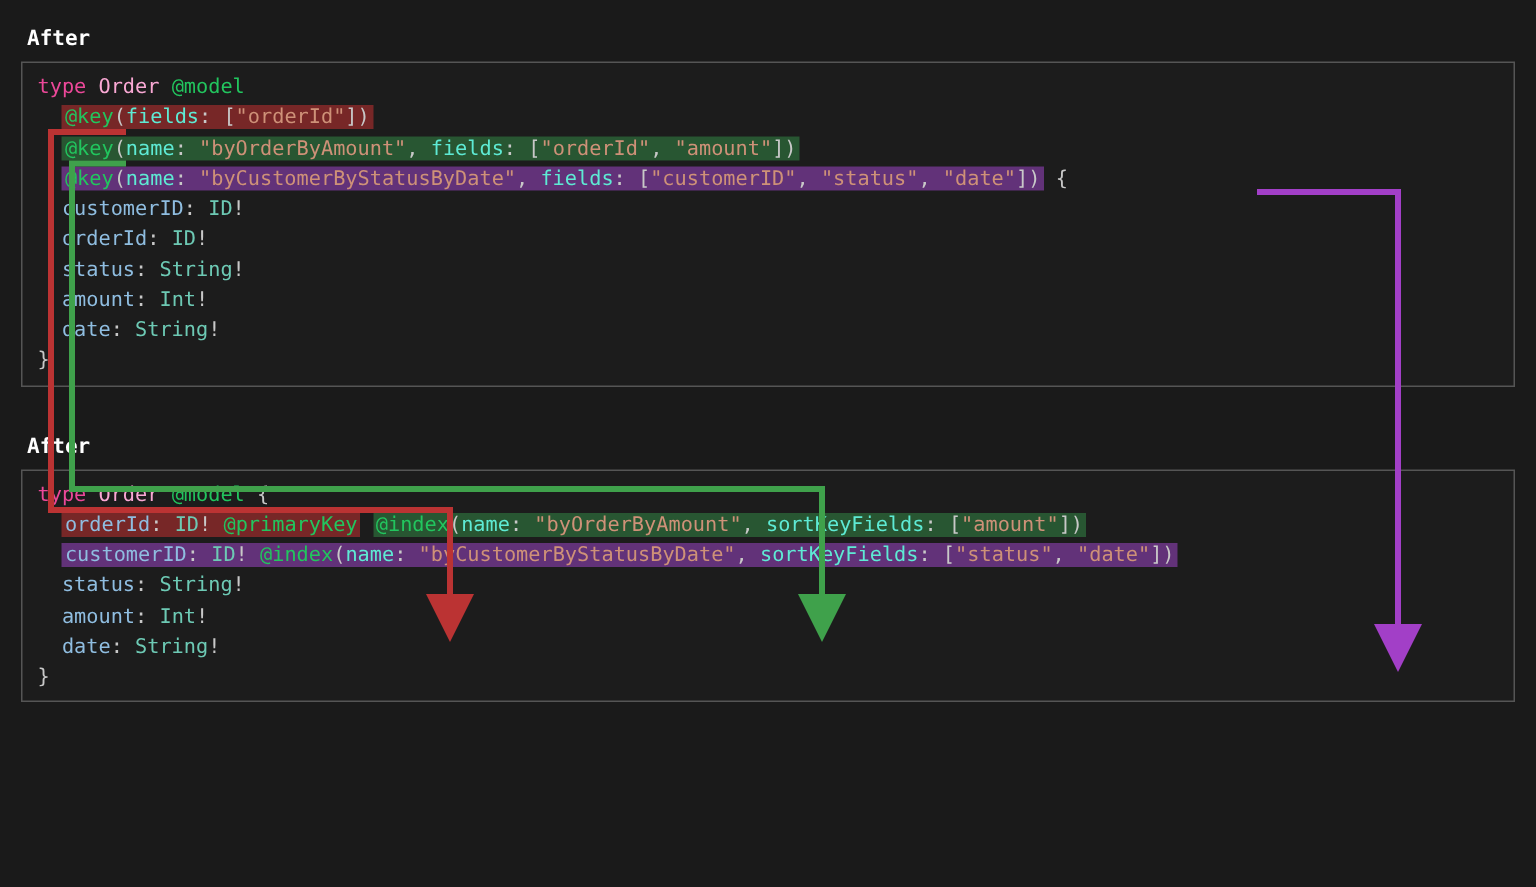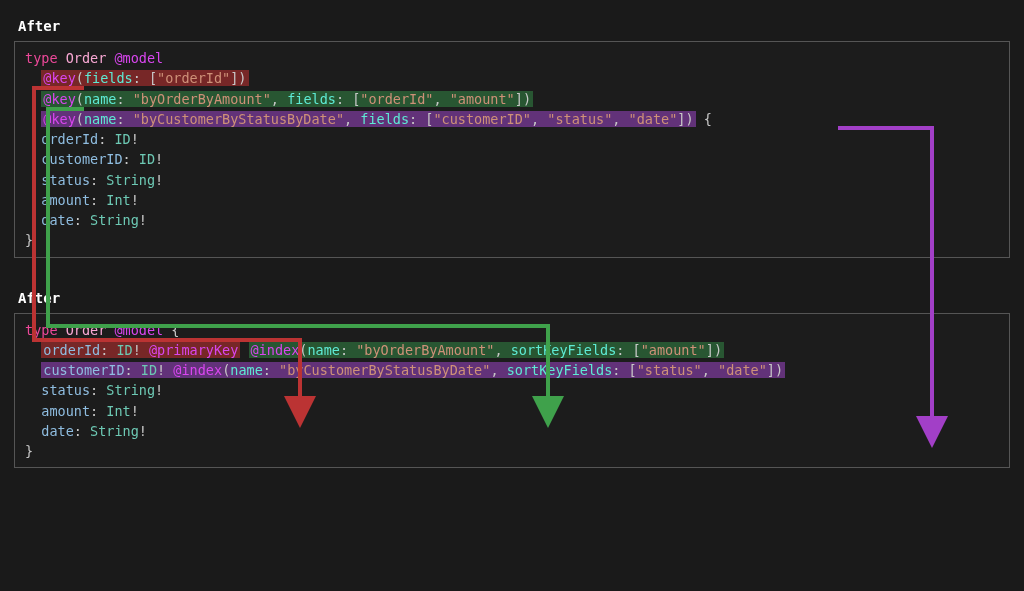--- a/index.html
+++ b/index.html
@@ -24,21 +24,21 @@
   .code-box {
     border: 1px solid #555555;
     padding: 6px 10px 6px 10px;
     background: #1c1c1c;
     position: relative;
   }
   .line { white-space: pre; }
   .indent { display:inline-block; width: 2ch; }
   .kw   { color: #ec4899; }       
   .tname{ color: #f9a8d4; }       
-  .dir  { color: #d946ef; }       
+  .dir  { color: #22c55e; }       
   .punc { color: #c8c8c8; }       
   .key  { color: #5eead4; }       
   .str  { color: #ce9178; }       
   .field{ color: #8fbde0; }       
   .type { color: #6dc9b4; }       
   .op   { color: #c8c8c8; }
 
   .hl   { padding: 0 2px; border-radius: 0; }
   .hl-red    { background: rgba(155, 44, 44, 0.72); }
   .hl-green  { background: rgba(46, 110, 60, 0.72); }
@@ -58,22 +58,22 @@
 <div class="section-title">After</div>
 <div class="code-box">
   <div class="line"><span class="kw">type</span> <span class="tname">Order</span> <span class="dir">@model</span></div>
 
   <div class="line"><span class="indent"></span><span class="hl hl-red"><span class="dir">@key</span><span class="punc">(</span><span class="key">fields</span><span class="punc">: [</span><span class="str">"orderId"</span><span class="punc">])</span></span></div>
 
   <div class="line"><span class="indent"></span><span class="hl hl-green"><span class="dir">@key</span><span class="punc">(</span><span class="key">name</span><span class="punc">: </span><span class="str">"byOrderByAmount"</span><span class="punc">, </span><span class="key">fields</span><span class="punc">: [</span><span class="str">"orderId"</span><span class="punc">, </span><span class="str">"amount"</span><span class="punc">])</span></span></div>
 
   <div class="line"><span class="indent"></span><span class="hl hl-purple"><span class="dir">@key</span><span class="punc">(</span><span class="key">name</span><span class="punc">: </span><span class="str">"byCustomerByStatusByDate"</span><span class="punc">, </span><span class="key">fields</span><span class="punc">: [</span><span class="str">"customerID"</span><span class="punc">, </span><span class="str">"status"</span><span class="punc">, </span><span class="str">"date"</span><span class="punc">])</span></span> <span class="punc">{</span></div>
 
+  <div class="line"><span class="indent"></span><span class="field">customerID</span><span class="punc">: </span><span class="type">ID</span><span class="op">!</span></div>
   <div class="line"><span class="indent"></span><span class="field">orderId</span><span class="punc">: </span><span class="type">ID</span><span class="op">!</span></div>
-  <div class="line"><span class="indent"></span><span class="field">customerID</span><span class="punc">: </span><span class="type">ID</span><span class="op">!</span></div>
   <div class="line"><span class="indent"></span><span class="field">status</span><span class="punc">: </span><span class="type">String</span><span class="op">!</span></div>
   <div class="line"><span class="indent"></span><span class="field">amount</span><span class="punc">: </span><span class="type">Int</span><span class="op">!</span></div>
   <div class="line"><span class="indent"></span><span class="field">date</span><span class="punc">: </span><span class="type">String</span><span class="op">!</span></div>
   <div class="line"><span class="punc">}</span></div>
 </div>
 
 <div class="after-wrap">
   <div class="section-title">After</div>
   <div class="code-box">
     <div class="line"><span class="kw">type</span> <span class="tname">Order</span> <span class="dir">@model</span> <span class="punc">{</span></div>

